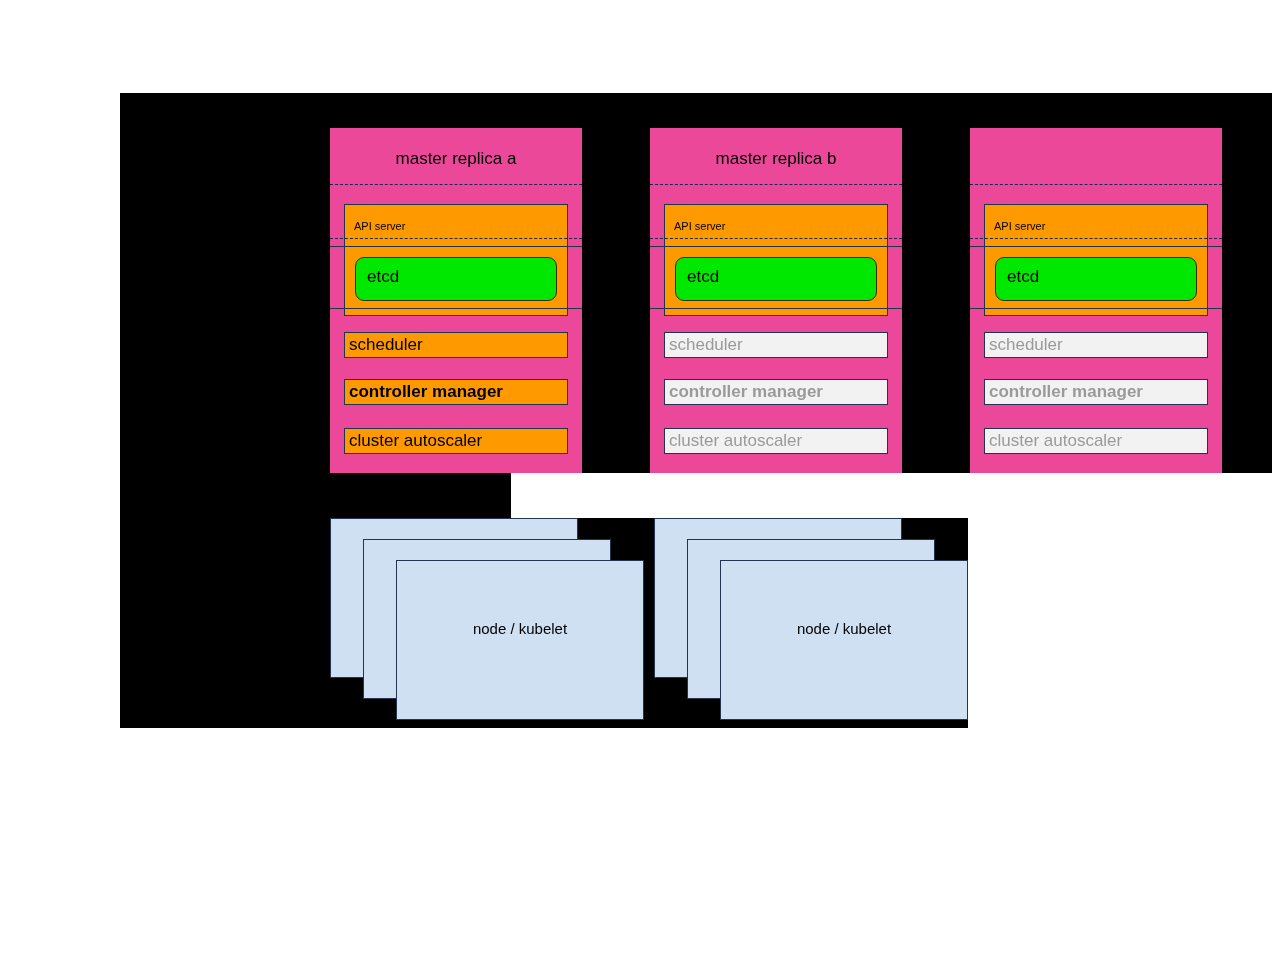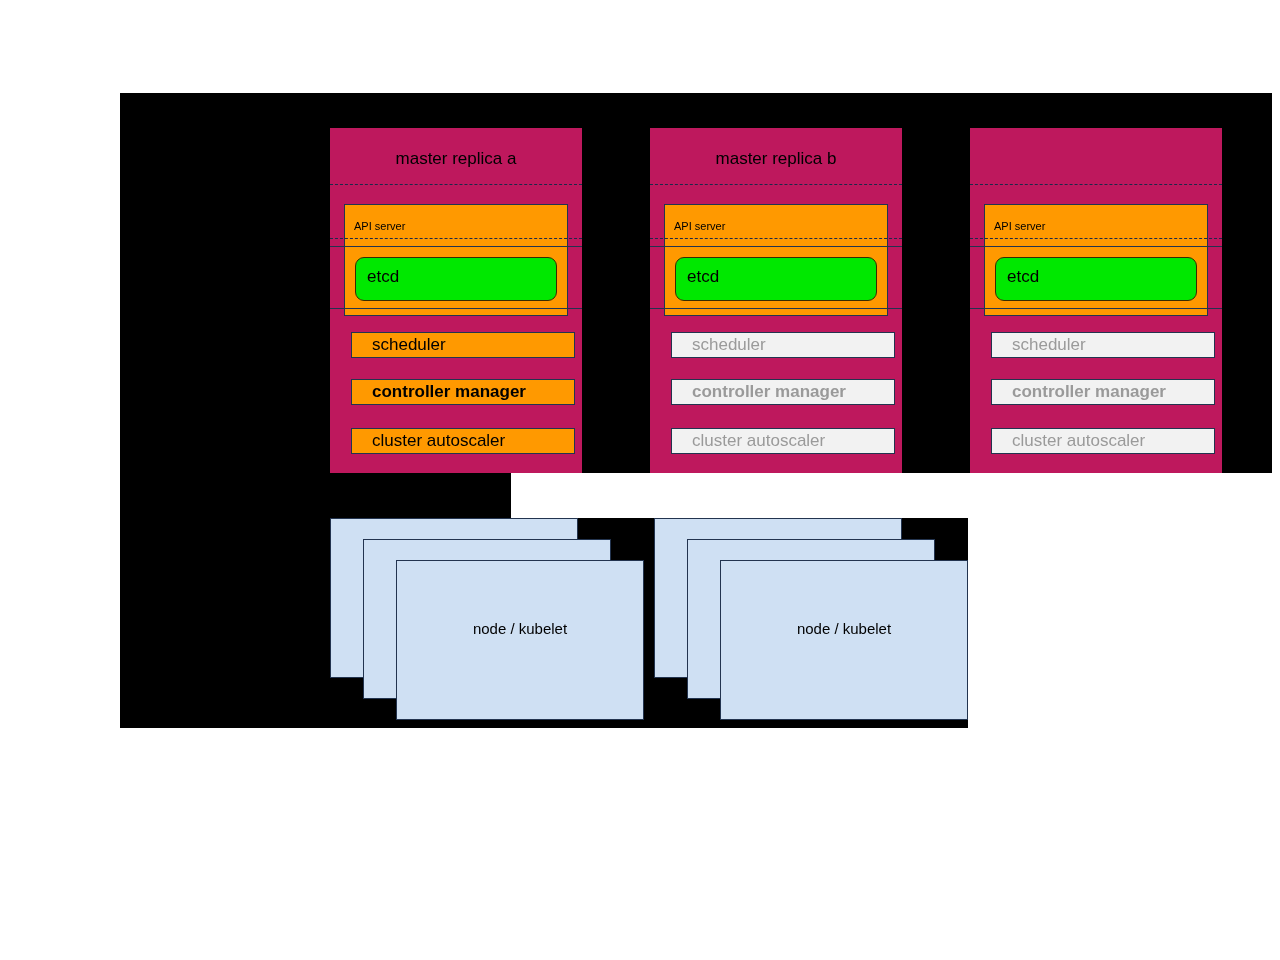--- a/index.html
+++ b/index.html
@@ -30,21 +30,21 @@
   #backdrop-top    { left: 120px; top: 93px;  width: 1152px; height: 380px; }
   #backdrop-midbar { left: 120px; top: 473px; width: 391px;  height: 45px;  }
   #backdrop-bottom { left: 120px; top: 518px; width: 848px;  height: 210px; }
 
   
   .replica {
     position: absolute;
     top: 128px;
     width: 252px;
     height: 345px;
-    background: #be185d;
+    background: #ec4899;
     box-sizing: border-box;
   }
   #replica-a { left: 330px; }
   #replica-b { left: 650px; }
   #replica-c { left: 970px; }
 
   .replica-title {
     position: absolute;
     left: 0;
     top: 21px;
@@ -119,23 +119,22 @@
   
   .comp {
     position: absolute;
     left: 14px;
     width: 224px;
     height: 26px;
     box-sizing: border-box;
     border: 1.3px solid #23344f;
     font-size: 17px;
     line-height: 24px;
-    padding-left: 20px;
+    padding-left: 4px;
     white-space: nowrap;
-    margin-left: 7px;
   }
   .comp.active   { background: #ff9900; color: #000000; }
   .comp.inactive { background: #f2f2f2; color: #9a9a9a; border-color: #23344f; }
   .comp-1 { top: 204px; }
   .comp-2 { top: 251px; font-weight: bold; }
   .comp-3 { top: 300px; }
 
   
   .node-group { position: absolute; }
 

